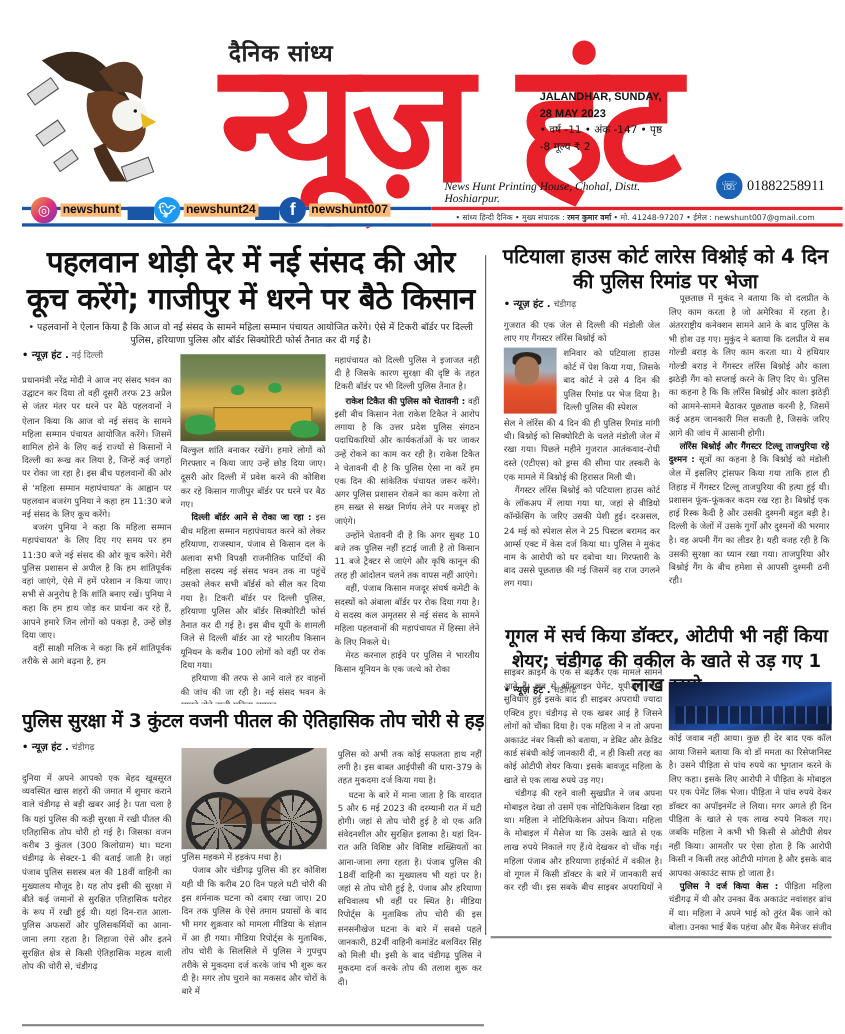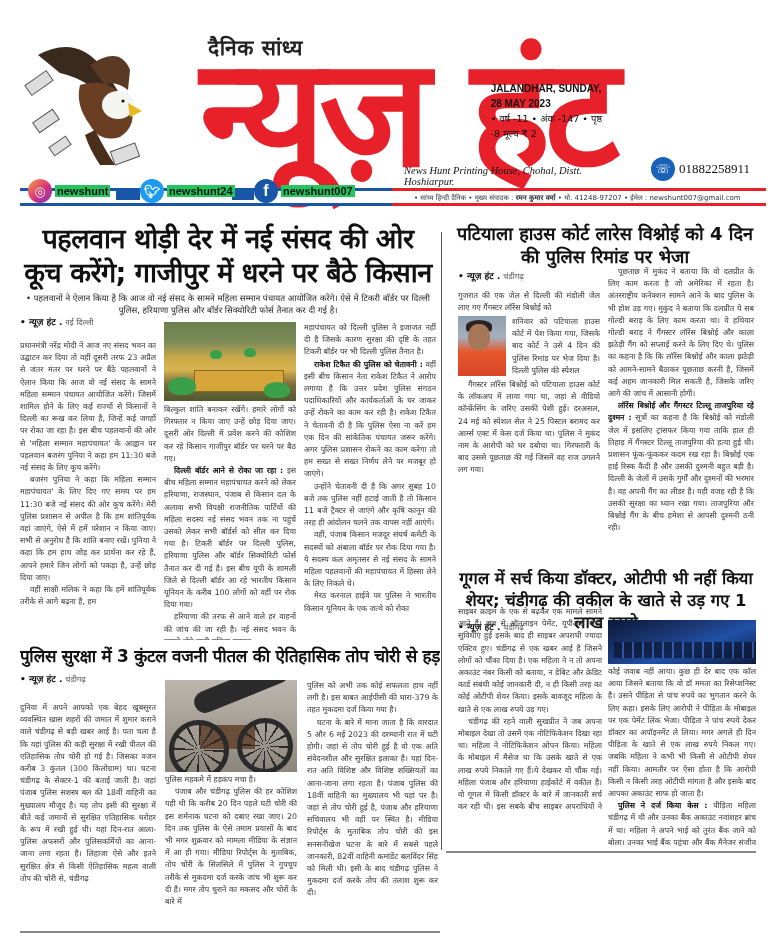--- a/index.html
+++ b/index.html
@@ -17,21 +17,21 @@
   .phone { position: absolute; left: 651px; top: 157px; display: flex; align-items: center; gap: 4px; }
   .phone-icon { width: 24px; height: 24px; border-radius: 50%; background: #1a62b8; display: flex; align-items: center; justify-content: center; color: #fff; font-size: 12px; }
   .phone-num { font-family: "Liberation Serif", serif; font-size: 13px; color: #111; }
 
   .socialbar { position: absolute; left: 20px; top: 184px; width: 746px; height: 26px; }
   .social-left { position: absolute; left: 0; top: 4px; width: 372px; height: 18px; background: #fff; border-top: 3px solid #1a56a8; border-bottom: 3px solid #1a56a8; }
   .social-right { position: absolute; left: 372px; top: 4px; width: 374px; height: 18px; border-top: 3px solid #e8202a; border-bottom: 3px solid #e8202a; background: #fff; display: flex; align-items: center; padding-left: 22px; font-size: 7px; color: #333; white-space: nowrap; }
   .social-right b { font-weight: bold; }
   .soc { position: absolute; top: -5px; display: flex; align-items: center; }
   .soc-circle { width: 24px; height: 24px; border-radius: 50%; display: flex; align-items: center; justify-content: center; color: #fff; font-weight: bold; font-size: 13px; }
-  .soc-label { margin-left: 3px; background: #22c55e; font-family: "Liberation Sans", sans-serif; font-weight: bold; font-size: 11px; color: #111; padding: 0 2px; }
+  .soc-label { margin-left: 3px; background: #fdba74; font-family: "Liberation Sans", sans-serif; font-weight: bold; font-size: 11px; color: #111; padding: 0 2px; }
   .blue-fill { position: absolute; top: 4px; height: 12px; background: #1a56a8; }
 
   
   .left { position: absolute; left: 20px; top: 222px; width: 416px; }
   .lead-headline { font-size: 27px; font-weight: bold; line-height: 34px; text-align: center; color: #111; letter-spacing: -0.5px; }
   .lead-deck { font-size: 8.5px; line-height: 12px; text-align: center; color: #222; margin-top: 2px; padding: 0 4px; }
   .byline { font-size: 9px; margin: 10px 0 8px 0; color: #222; }
   .byline b { font-weight: bold; color: #111; }
   .byline .city { color: #555; font-size: 8px; }
 
@@ -202,20 +202,21 @@
   <p class="noindent">गुजरात की एक जेल से दिल्ली की मंडोली जेल लाए गए गैंगस्टर लॉरेंस बिश्नोई को</p>
 </div>
 <div class="photo photo-lawrence" style="left:458px;top:316px;width:48px;height:60px;">
   <div class="hair"></div>
     <div class="face"></div>
 </div>
 <div class="col" style="left:512px;top:316px;width:88px;height:62px;overflow:hidden;">
   <p class="noindent">शनिवार को पटियाला हाउस कोर्ट में पेश किया गया, जिसके बाद कोर्ट ने उसे 4 दिन की पुलिस रिमांड पर भेज दिया है। दिल्ली पुलिस की स्पेशल</p>
 </div>
 <div class="col" style="left:458px;top:379px;width:142px;height:176px;overflow:hidden;">
+  <p class="noindent">सेल ने लॉरेंस की 4 दिन की ही पुलिस रिमांड मांगी थी। बिश्नोई को सिक्योरिटी के चलते मंडोली जेल में रखा गया। पिछले महीने गुजरात आतंकवाद-रोधी दस्ते (एटीएस) को ड्रग्स की सीमा पार तस्करी के एक मामले में बिश्नोई की हिरासत मिली थी।</p>
   <p>गैंगस्टर लॉरेंस बिश्नोई को पटियाला हाउस कोर्ट के लॉकअप में लाया गया था, जहां से वीडियो कॉन्फ्रेंसिंग के जरिए उसकी पेशी हुई। दरअसल, 24 मई को स्पेशल सेल ने 25 पिस्टल बरामद कर आर्म्स एक्ट में केस दर्ज किया था। पुलिस ने मुकंद नाम के आरोपी को धर दबोचा था। गिरफ्तारी के बाद उससे पूछताछ की गई जिसमें वह राज उगलने लग गया।</p>
 </div>
 
 <div class="col" style="left:608px;top:266px;width:146px;height:289px;overflow:hidden;">
   <p>पूछताछ में मुकंद ने बताया कि वो दलप्रीत के लिए काम करता है जो अमेरिका में रहता है। अंतरराष्ट्रीय कनेक्शन सामने आने के बाद पुलिस के भी होश उड़ गए। मुकुंद ने बताया कि दलप्रीत ये सब गोल्डी बराड़ के लिए काम करता था। ये हथियार गोल्डी बराड़ ने गैंगस्टर लॉरेंस बिश्नोई और काला झठेड़ी गैंग को सप्लाई करने के लिए दिए थे। पुलिस का कहना है कि कि लॉरेंस बिश्नोई और काला झठेड़ी को आमने-सामने बैठाकर पूछताछ करनी है, जिसमें कई अहम जानकारी मिल सकती है, जिसके जरिए आगे की जांच में आसानी होगी।</p>
   <p><span class="sub">लॉरेंस बिश्नोई और गैंगस्टर टिल्लू ताजपुरिया रहे दुश्मन :</span> <span>सूत्रों का कहना है कि बिश्नोई को मंडोली जेल में इसलिए ट्रांसफर किया गया ताकि हाल ही तिहाड़ में गैंगस्टर टिल्लू ताजपुरिया की हत्या हुई थी। प्रशासन फूंक-फूंककर कदम रख रहा है। बिश्नोई एक हाई रिस्क कैदी है और उसकी दुश्मनी बहुत बड़ी है। दिल्ली के जेलों में उसके गुर्गों और दुश्मनों की भरमार है। वह अपनी गैंग का लीडर है। यही वजह रही है कि उसकी सुरक्षा का ध्यान रखा गया। ताजपुरिया और बिश्नोई गैंग के बीच हमेशा से आपसी दुश्मनी ठनी रही।</span></p>
 </div>
 
 <h2 style="position:absolute;left:450px;top:568px;width:312px;font-size:16.5px;line-height:22px;font-weight:bold;text-align:center;color:#111;">गूगल में सर्च किया डॉक्टर, ओटीपी भी नहीं किया शेयर; चंडीगढ़ की वकील के खाते से उड़ गए 1 लाख रुपये</h2>
 

